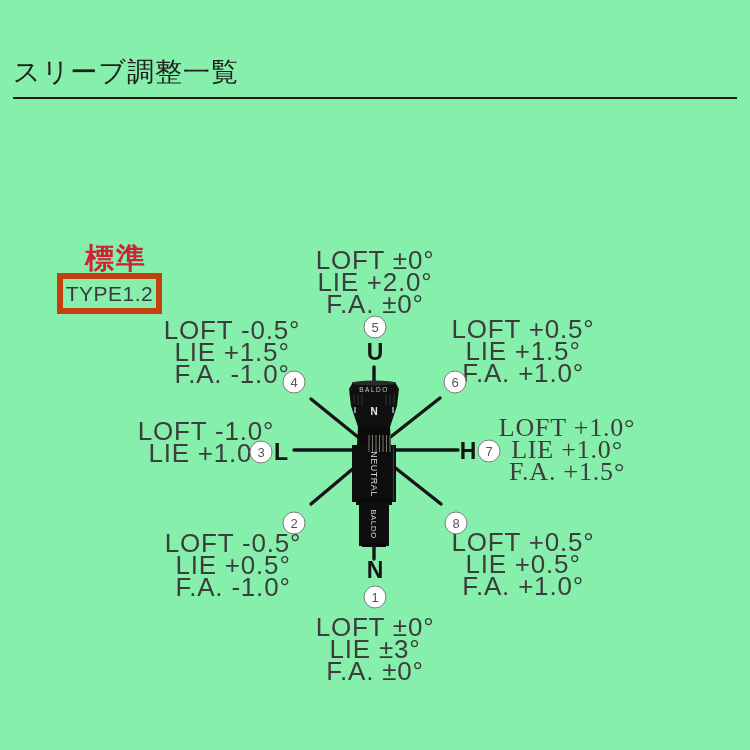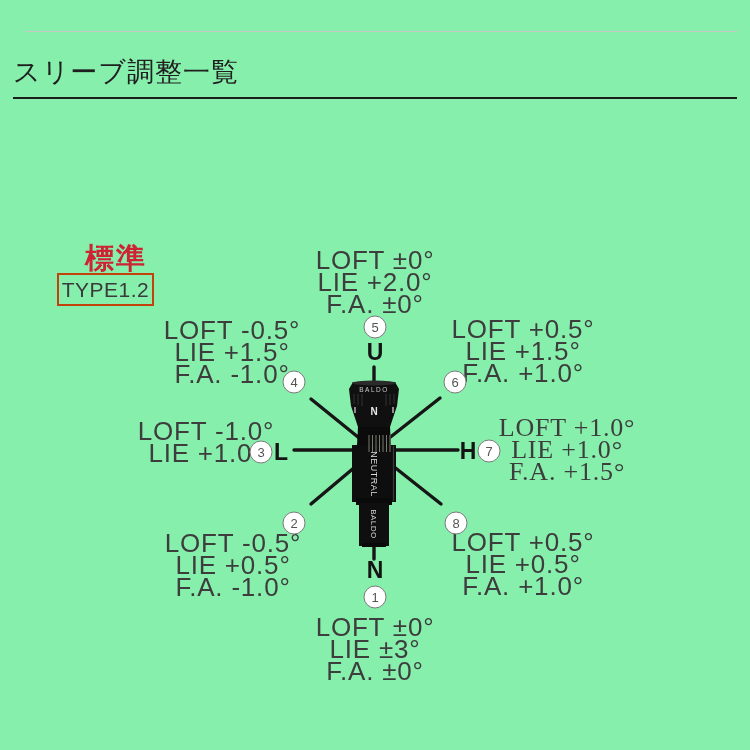--- a/index.html
+++ b/index.html
@@ -3,21 +3,21 @@
 <meta charset="utf-8">
 <style>
   html,body{margin:0;padding:0;background:#fff;}
   .page{position:relative;width:750px;height:750px;background:#86efac;overflow:hidden;
         font-family:"Liberation Sans","DejaVu Sans",sans-serif;}
   .top-rule{position:absolute;left:25px;top:31px;width:712px;height:1px;background:#c9c9c9;}
   .title-wrap{position:absolute;left:13px;top:54px;width:724px;border-bottom:2px solid #1d1d1d;padding-bottom:7px;}
   .title{font-size:27px;color:#1f1f1f;letter-spacing:1px;}
   .intro{position:absolute;left:14px;top:102px;color:#242424;font-size:20px;line-height:29px;white-space:nowrap;}
   .std-label{position:absolute;left:69px;top:239px;font-size:29px;font-weight:bold;color:#cf2233;letter-spacing:2px;margin-left:16px;}
-  .type-box{position:absolute;left:57px;top:273px;width:93px;height:29px;border:2px solid #c2410c;
+  .type-box{position:absolute;left:57px;top:273px;width:93px;height:29px;border:6px solid #c2410c;
             display:flex;align-items:center;justify-content:center;font-size:21px;color:#3a3a3a;letter-spacing:0.5px;}
   .pos{position:absolute;text-align:center;font-size:26px;line-height:22px;color:#3d3d3d;
        letter-spacing:0.8px;transform:translateX(-50%);white-space:nowrap;}
   .circ{position:absolute;width:21px;height:21px;border:1.5px solid #7a7a7a;border-radius:50%;
         background:#fff;display:flex;align-items:center;justify-content:center;
         font-size:13px;color:#555;transform:translate(-50%,-50%);}
   .dirletter{position:absolute;font-weight:bold;font-size:23px;color:#141414;transform:translate(-50%,-50%);}
   svg.diagram{position:absolute;left:0;top:0;pointer-events:none;}
 </style>
 </head>

